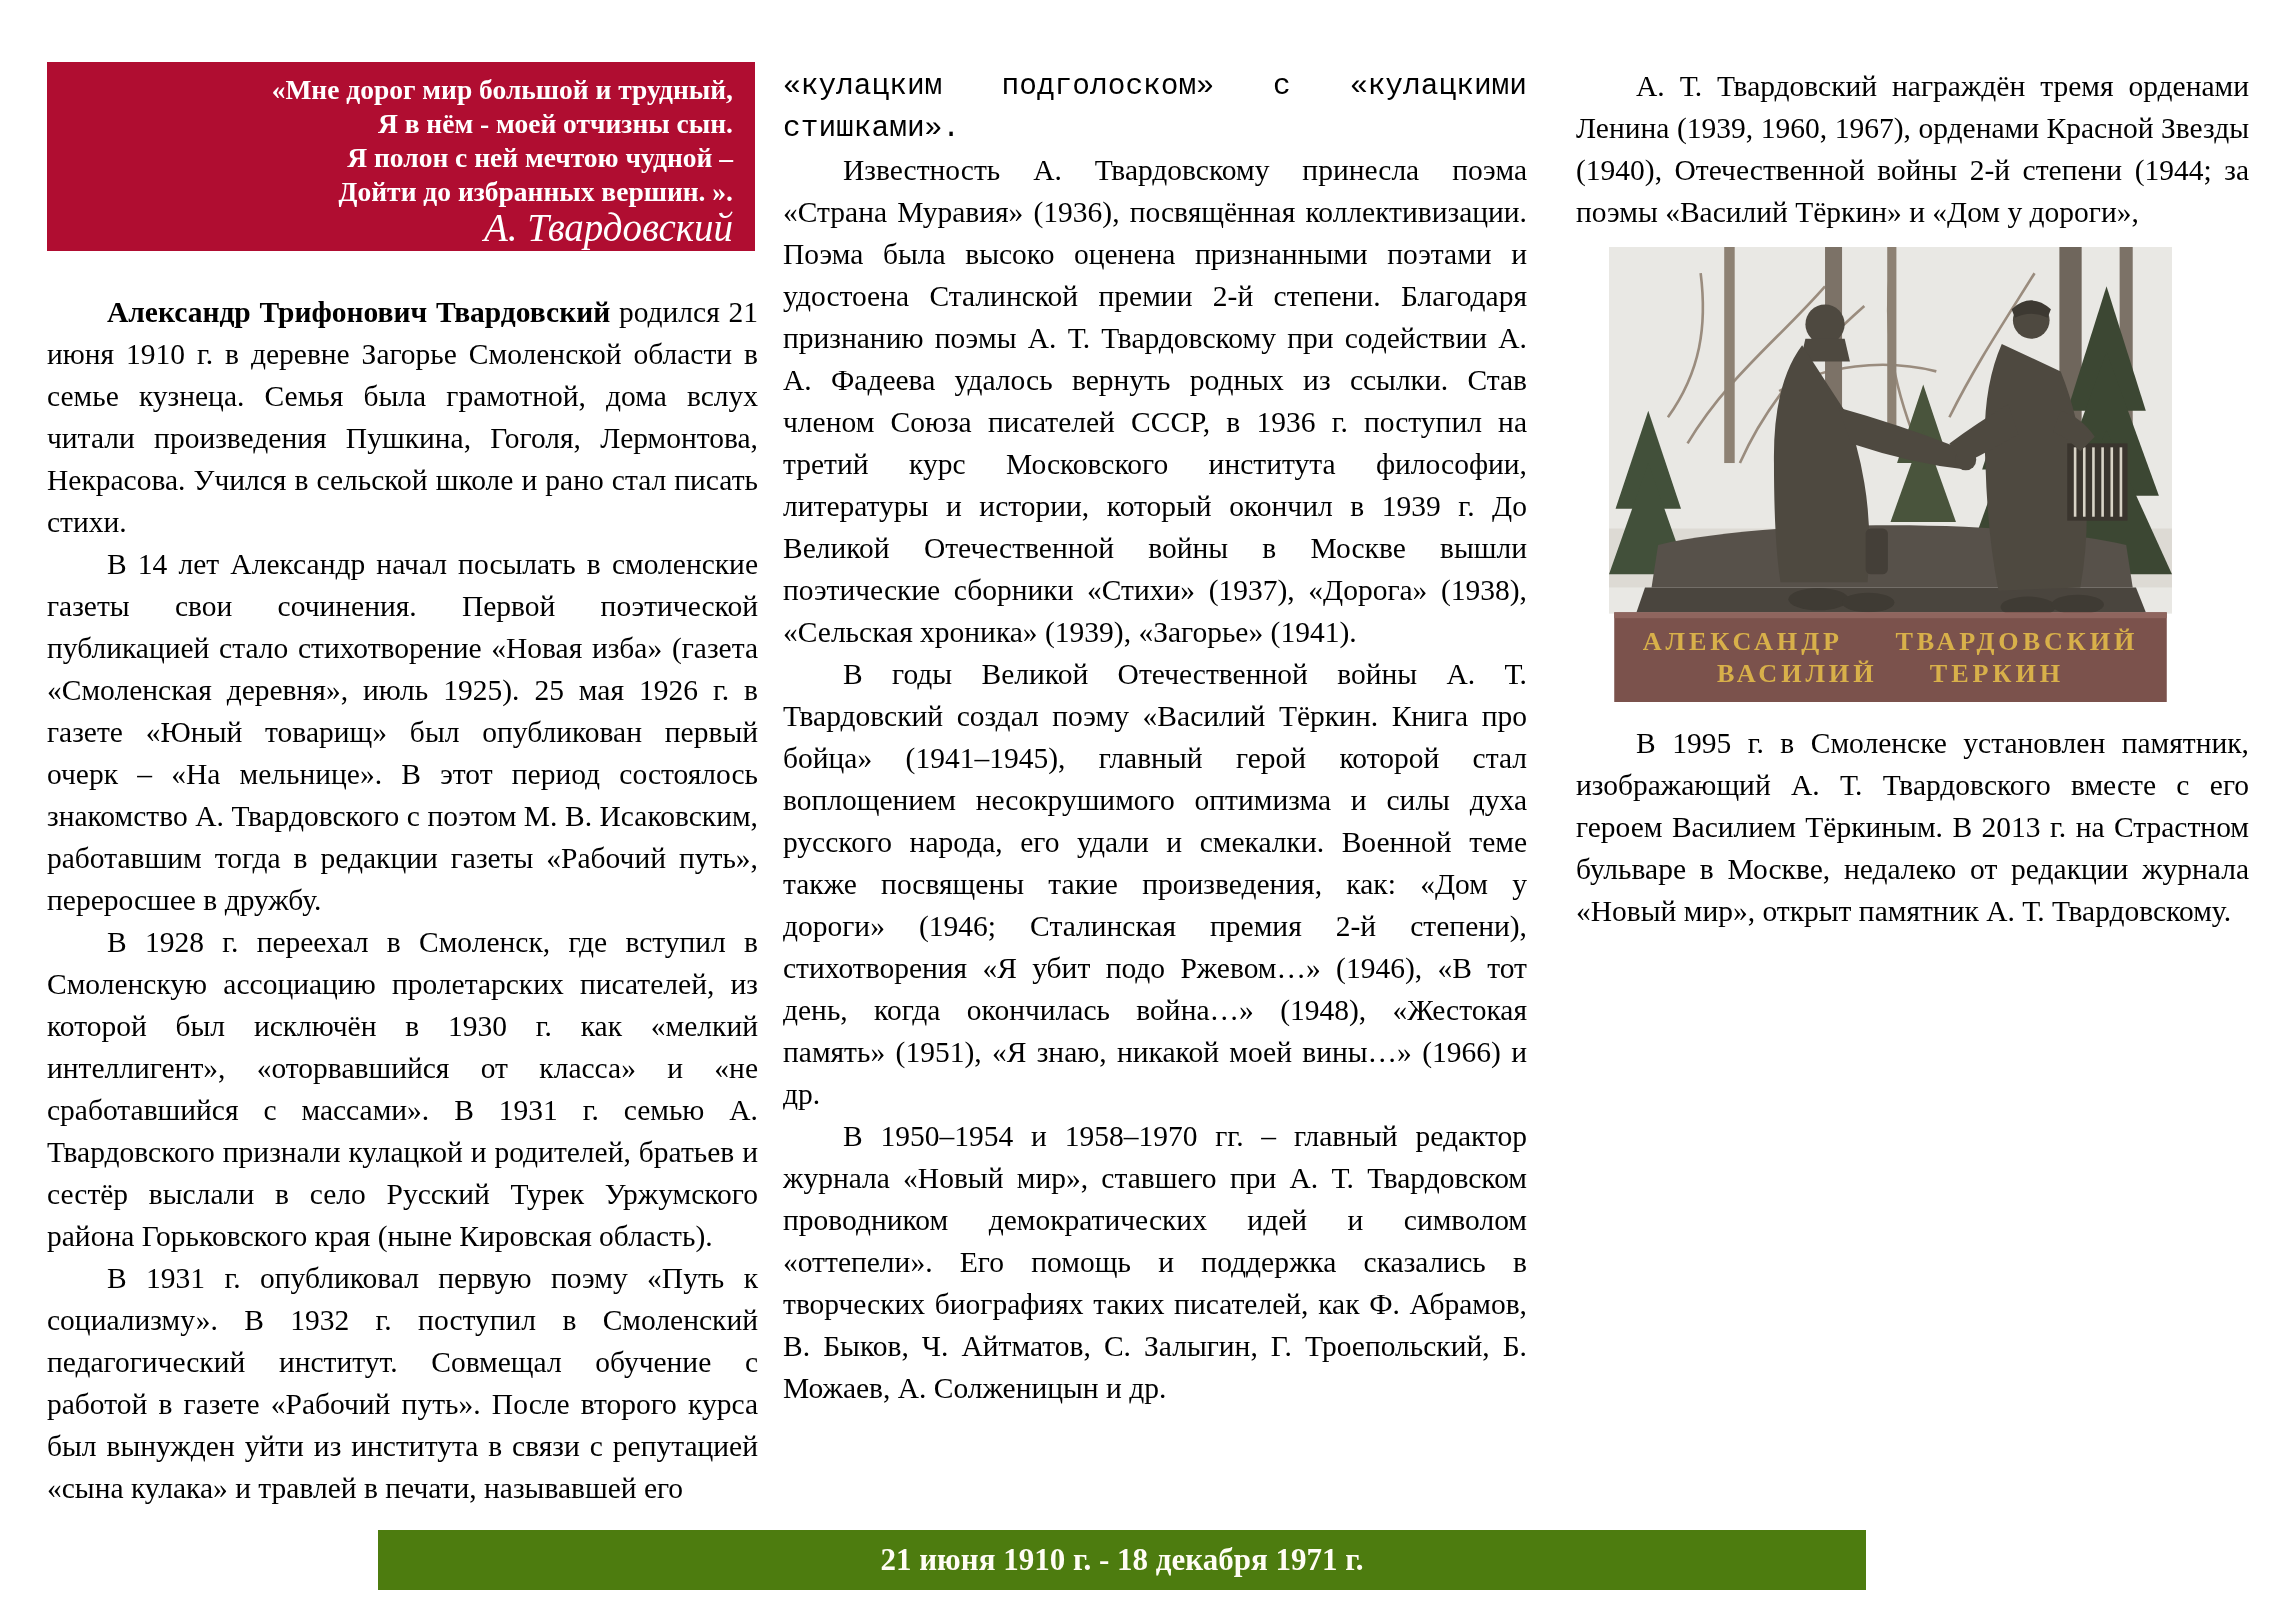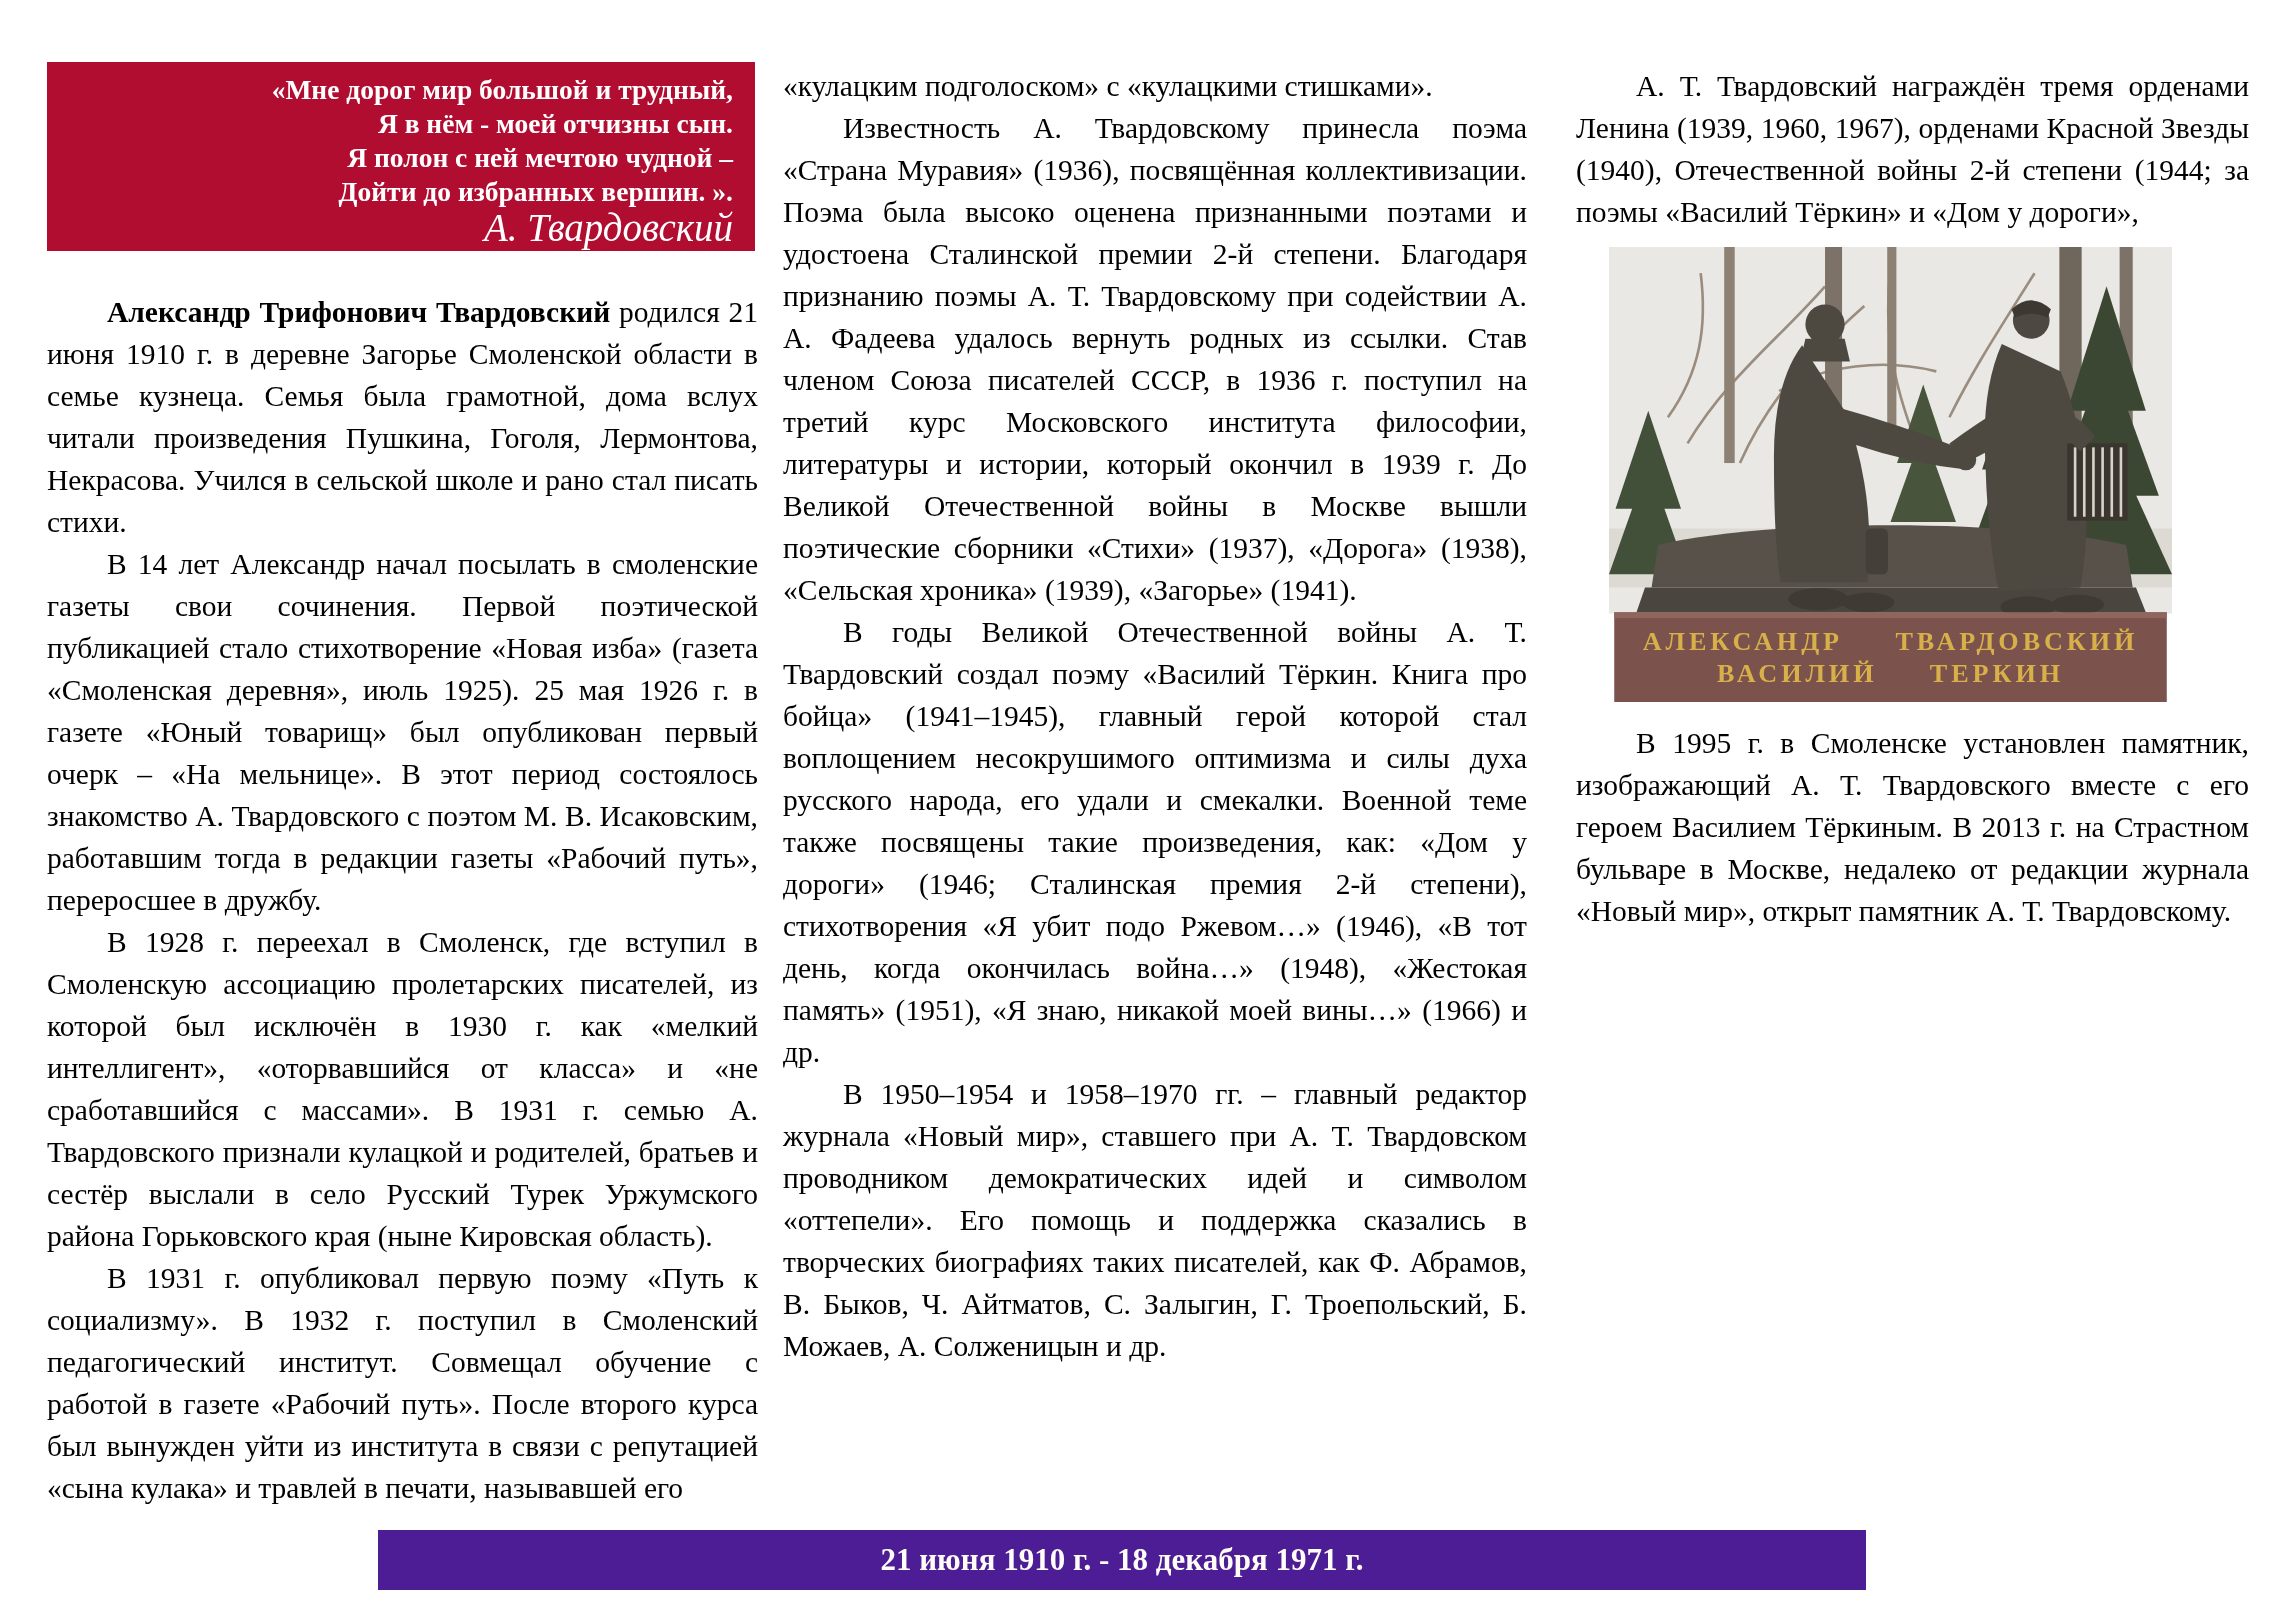--- a/index.html
+++ b/index.html
@@ -9,21 +9,21 @@
   
   .quote-box{position:absolute;left:47px;top:62px;width:708px;height:189px;
              background:#b00d31;color:#ffffff;box-sizing:border-box;
              padding:10.5px 22px 0 0;text-align:right;}
   .quote-line{font-size:27.5px;line-height:34px;font-weight:700;}
   .quote-sig{font-size:39px;line-height:37px;font-style:italic;font-weight:400;margin-top:0;}
 
   
   .col{position:absolute;text-align:justify;font-size:29.5px;line-height:42px;color:#000;}
   .col p{margin:0;text-indent:60px;}
-  .col p.noindent{text-indent:0;}
+  .col p.noindent{text-indent:0;font-family:Liberation Mono, monospace;}
   .bold-lead{font-weight:700;}
   .col1{left:47px;top:291px;width:711px;}
   .col2{left:783px;top:65px;width:744px;}
   .col3{left:1576px;top:65px;width:673px;}
 
   
   .photo{display:block;width:563px;height:455px;margin:14.4px 0 19.6px 33px;}
   .cap{font-family:"Liberation Serif",serif;font-size:40px;font-weight:700;
        letter-spacing:6px;word-spacing:64px;}
 
@@ -138,18 +138,18 @@
 
       <rect x="8" y="558" width="844" height="137" fill="#7b524c"></rect>
       <rect x="8" y="558" width="844" height="9" fill="#8f655e"></rect>
       <text class="cap" x="430" y="616" text-anchor="middle" fill="#d8b04a">АЛЕКСАНДР ТВАРДОВСКИЙ</text>
       <text class="cap" x="430" y="664" text-anchor="middle" fill="#d8b04a">ВАСИЛИЙ ТЕРКИН</text>
     </svg>
 
     <p class="para">В 1995 г. в Смоленске установлен памятник, изображающий А. Т. Твардовского вместе с его героем Василием Тёркиным. В 2013 г. на Страстном бульваре в Москве, недалеко от редакции журнала «Новый мир», открыт памятник А. Т. Твардовскому.</p>
   </div>
 
-  <div class="footer-bar" style="background: #4c1d95;">
+  <div class="footer-bar" style="background: #4d7c0f;">
     <span>21 июня 1910 г. - 18 декабря 1971 г.</span>
   </div>
 
 </div>
 
 
 </body></html>

